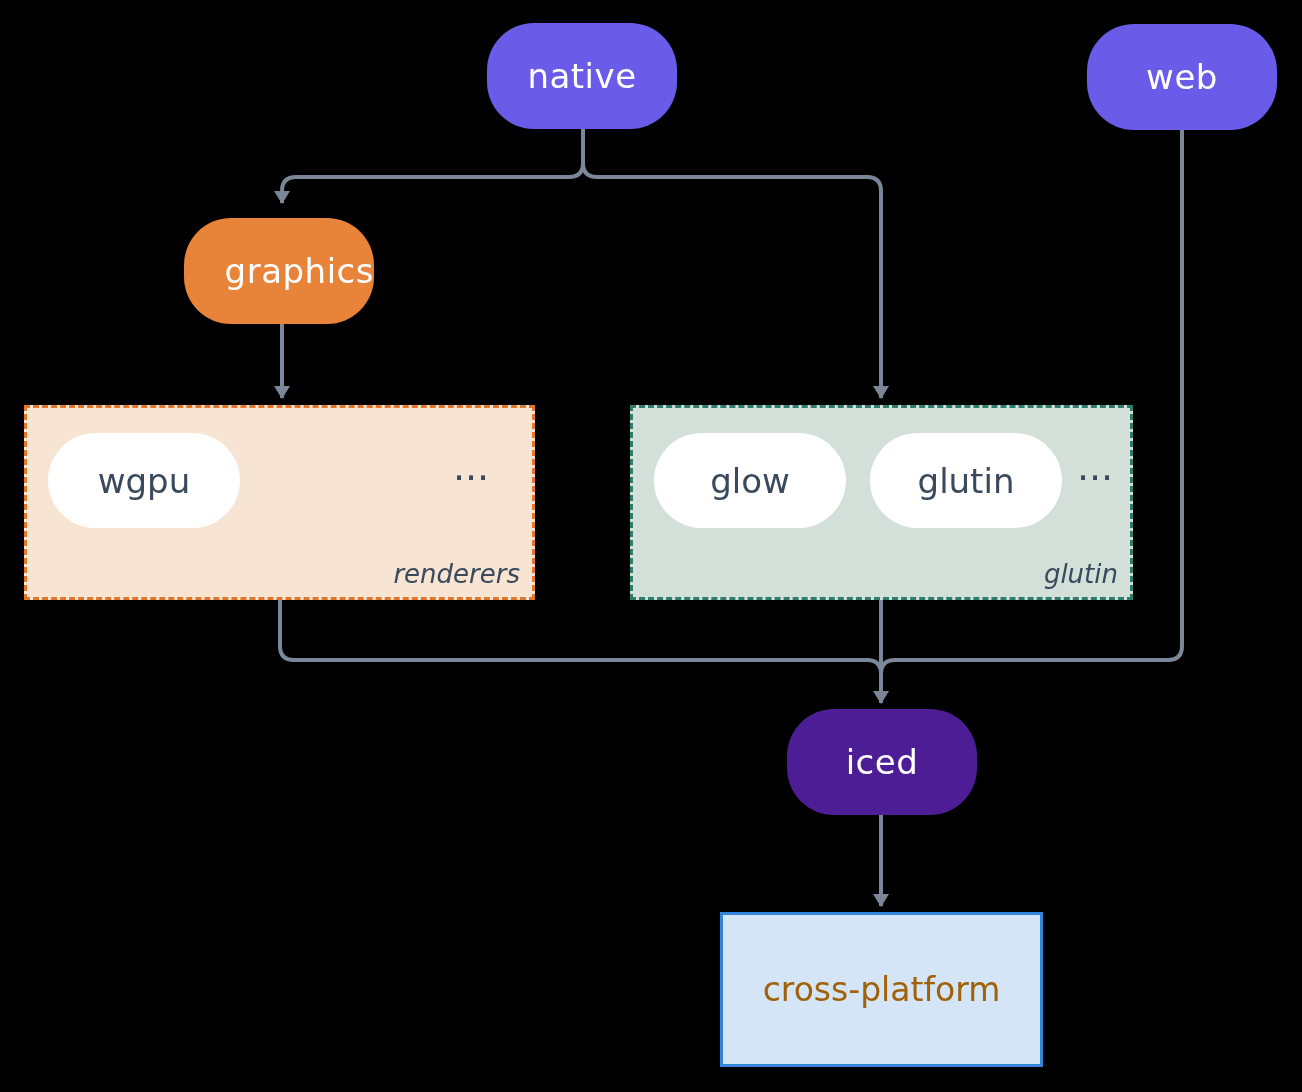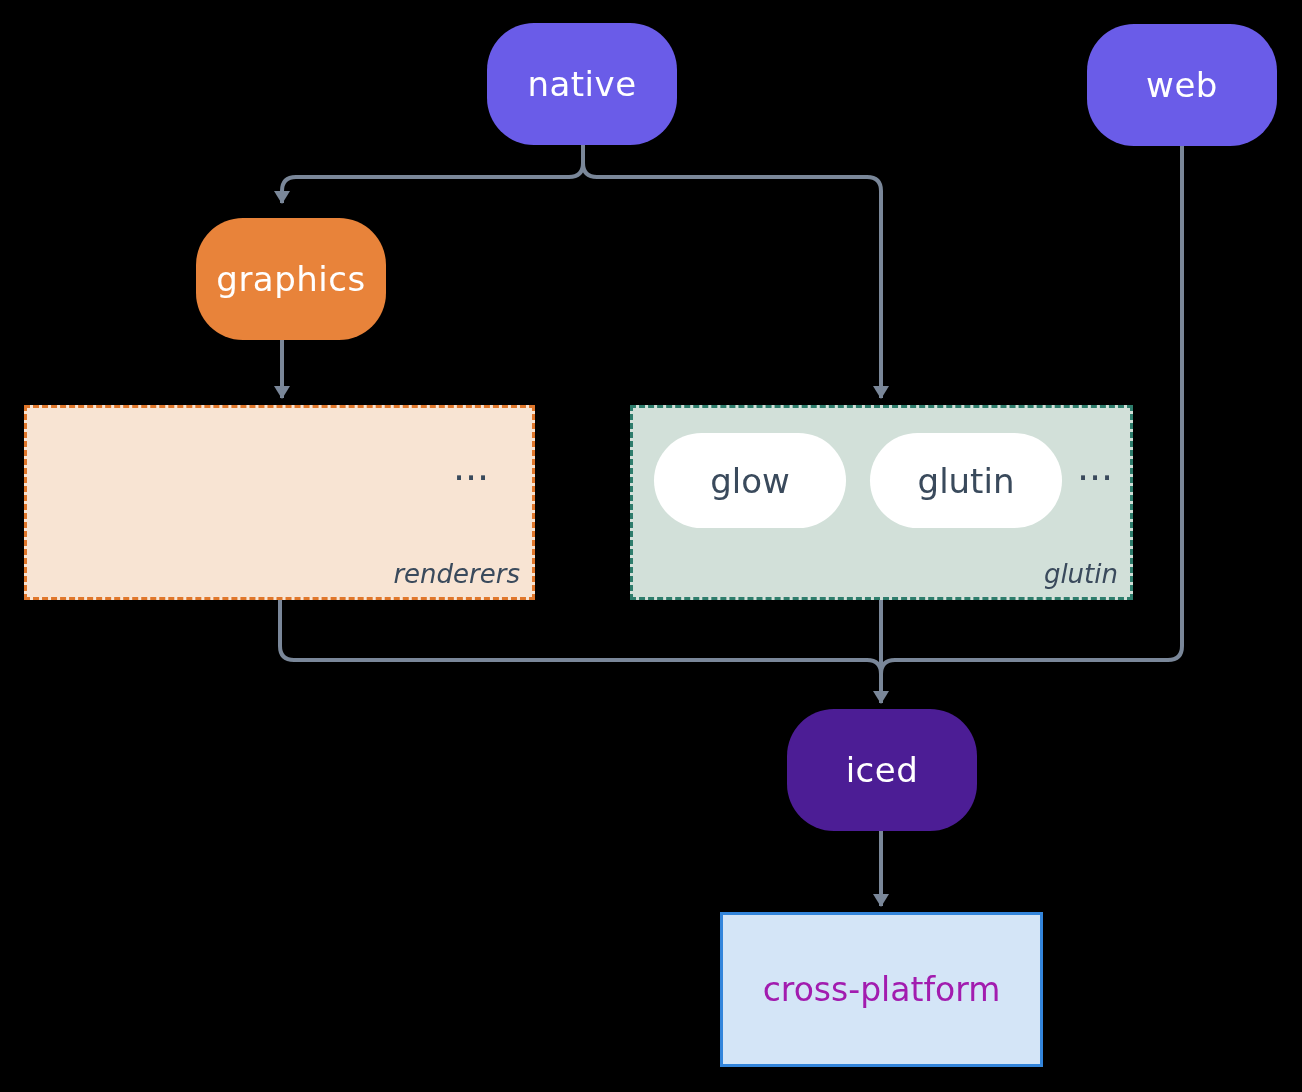--- a/index.html
+++ b/index.html
@@ -2,21 +2,21 @@
 <html><head>
 <meta charset="utf-8">
 <style>
   html,body{margin:0;padding:0;background:#000;}
   .canvas{
     position:relative;width:1302px;height:1092px;background:#000000;overflow:hidden;
     font-family:"DejaVu Sans","Liberation Sans",sans-serif;
   }
   .edges{position:absolute;left:0;top:0;width:1302px;height:1092px;}
   .pill{
-    position:absolute;width:190px;height:122px;border-radius:47px;
+    position:absolute;width:190px;height:106px;border-radius:47px;
     display:flex;align-items:center;justify-content:center;
     font-size:34px;color:#ffffff;letter-spacing:0.5px;
   }
   .pill.native,.pill.web{background:#6A5CE8;}
   .pill.graphics{background:#E8833A;}
   .pill.iced{background:#4c1d95;}
   .group{
     position:absolute;box-sizing:border-box;height:195px;
   }
   .group.renderers{left:24px;top:405px;width:511px;background:#F8E4D3;border:3px dashed #E0772B;}
@@ -33,21 +33,21 @@
     font-size:38px;color:#3A4A5C;
   }
   .ellipsis.in-shells{left:1072px;}
   .group-label{
     position:absolute;right:12px;bottom:8px;font-size:26px;color:#3A4A5C;font-style:italic;
   }
   .app-box{
     position:absolute;left:720px;top:912px;width:323px;height:155px;box-sizing:border-box;
     background:#D4E5F7;border:3px solid #3385DB;
     display:flex;flex-direction:column;align-items:center;justify-content:center;
-    font-size:33px;line-height:47px;color:#a21caf;text-align:center;
+    font-size:33px;line-height:47px;color:#a16207;text-align:center;
   }
 </style>
 </head>
 <body>
 
 <div class="canvas">
 
   <svg class="edges" viewBox="0 0 1302 1092" xmlns="http://www.w3.org/2000/svg">
     <defs>
       <marker id="arrowhead" viewBox="0 0 13 16" markerWidth="13" markerHeight="16" refX="12" refY="8" orient="auto" markerUnits="userSpaceOnUse">
@@ -66,25 +66,28 @@
   </svg>
 
   <div class="pill native" style="left:487px;top:23px;">
     <span>native</span>
   </div>
 
   <div class="pill web" style="left:1087px;top:24px;">
     <span>web</span>
   </div>
 
-  <div class="pill graphics" style="left:196px;top:218px;">
+  <div class="pill graphics" style="left:184px;top:218px;justify-content:flex-end;">
     <span>graphics</span>
   </div>
 
   <div class="group renderers">
+    <div class="white-pill wp-1">
+      <span>wgpu</span>
+    </div>
     <div class="group-label">renderers</div>
   </div>
   <div class="ellipsis">...</div>
 
   <div class="group shells">
     <div class="white-pill wp-1">
       <span>glow</span>
     </div>
     <div class="white-pill wp-2">
       <span>glutin</span>

